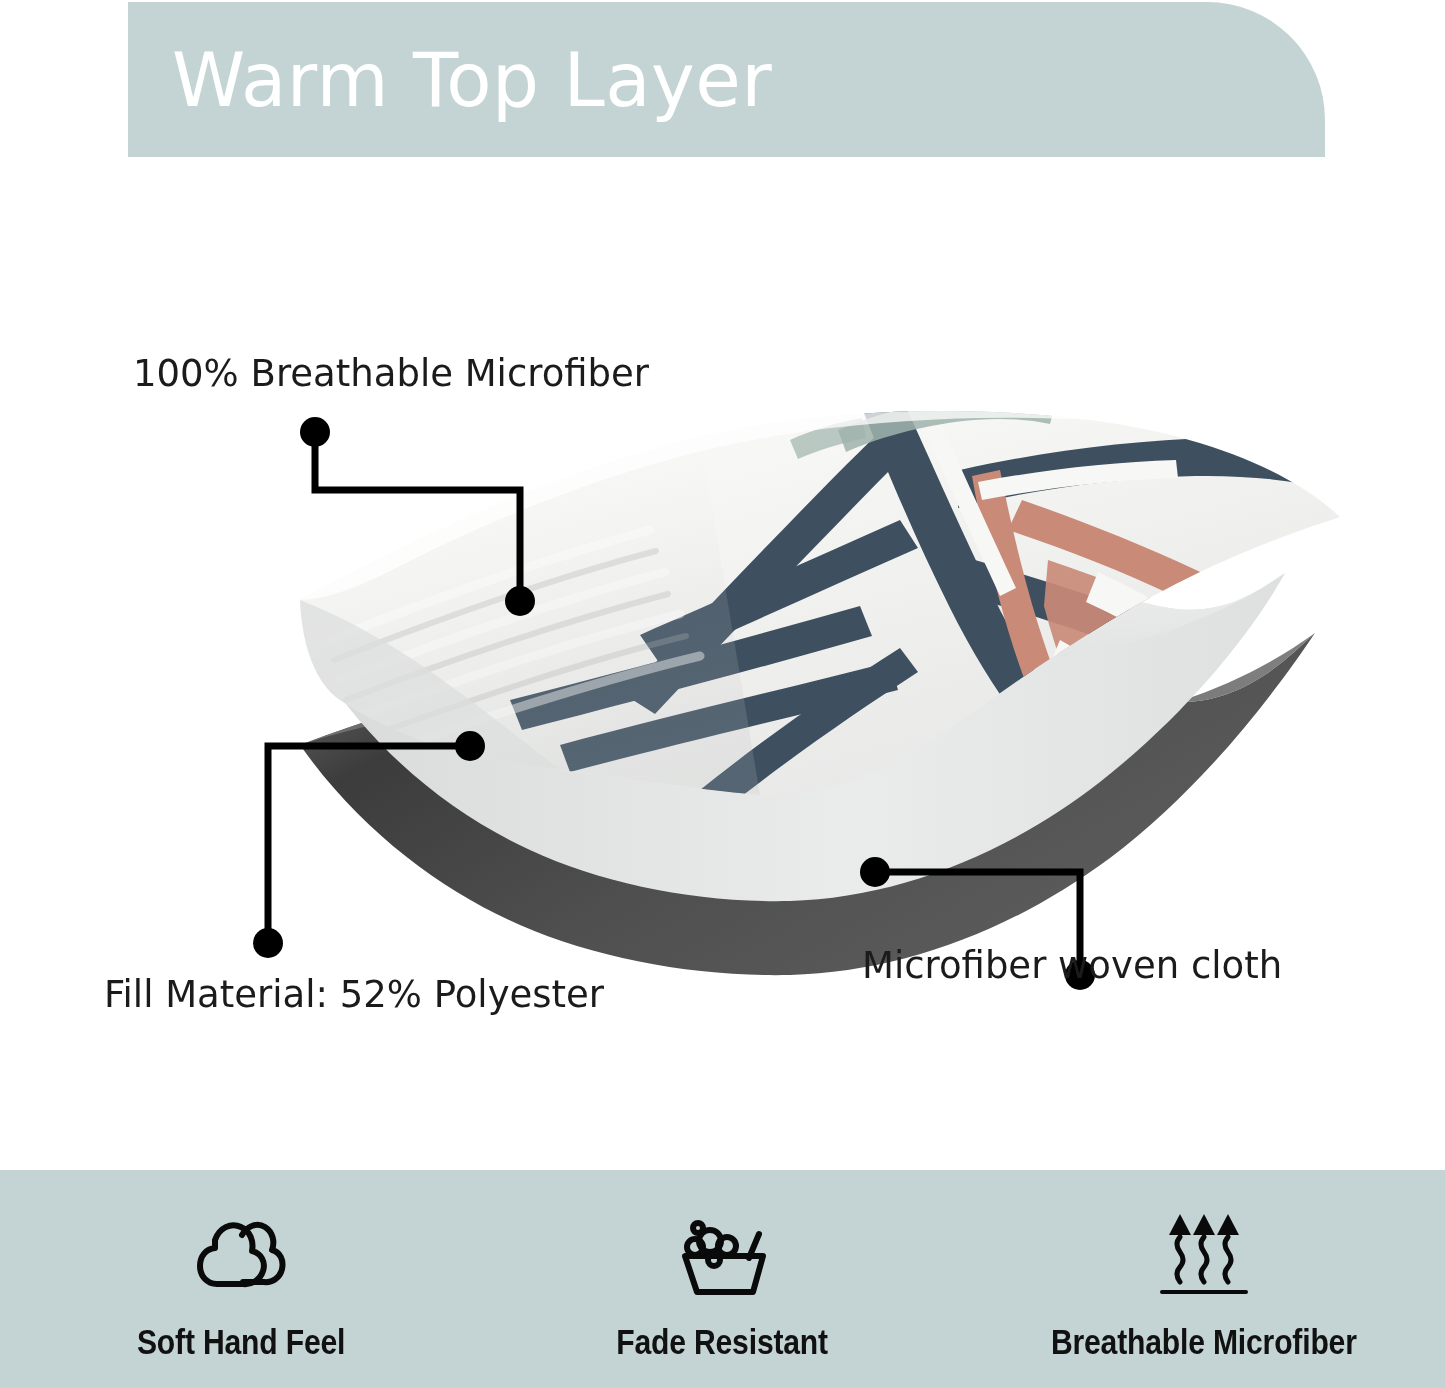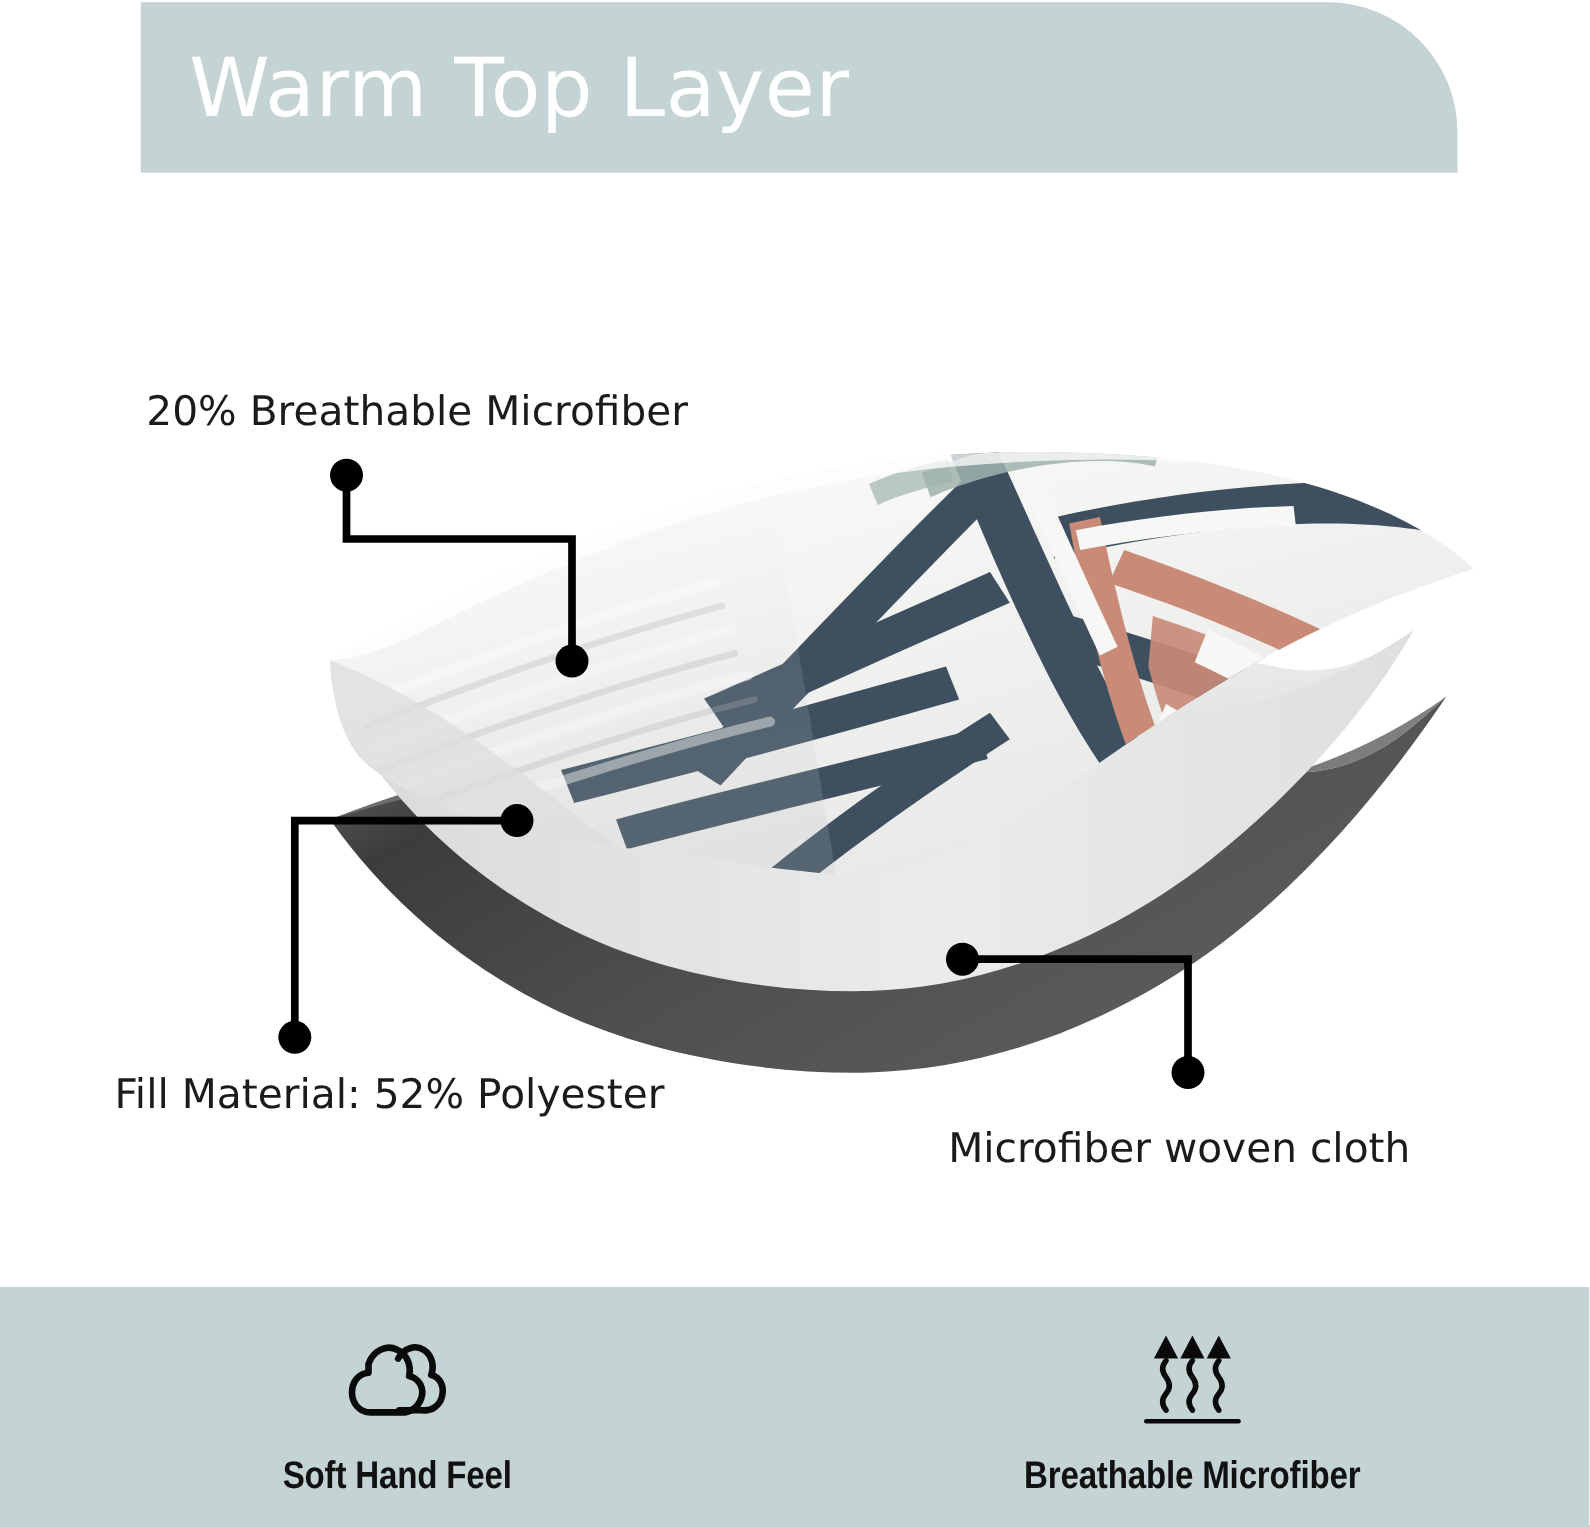--- a/index.html
+++ b/index.html
@@ -32,21 +32,21 @@
   .callout-label{
     position:absolute;
     color:#1b1b1b;
     font-size:37px;
     font-weight:400;
     white-space:nowrap;
     font-family:"DejaVu Sans","Liberation Sans",sans-serif;
   }
   #label-top{left:133px;top:352px;}
   #label-fill{left:104px;top:973px;}
-  #label-bottom{left:862px;top:1022px;text-align:center;}
+  #label-bottom{left:862px;top:944px;text-align:center;}
 
   
   .leaders{position:absolute;left:0;top:0;width:1445px;height:1388px;pointer-events:none;}
 
   
   .illustration{
     position:absolute;left:0;top:0;width:1445px;height:1388px;
   }
 
   
@@ -264,21 +264,21 @@
   <g fill="#000000">
     <circle cx="315" cy="432" r="15"></circle>
     <circle cx="520" cy="601" r="15"></circle>
     <circle cx="268" cy="943" r="15"></circle>
     <circle cx="470" cy="746" r="15"></circle>
     <circle cx="1080" cy="975" r="15"></circle>
     <circle cx="875" cy="872" r="15"></circle>
   </g>
 </svg>
 
-<div class="callout-label" id="label-top">20% Breathable Microfiber</div>
+<div class="callout-label" id="label-top">100% Breathable Microfiber</div>
 
 <div class="callout-label" id="label-fill">Fill Material: 52% Polyester</div>
 
 <div class="callout-label" id="label-bottom">Microfiber woven cloth</div>
 
 <div class="feature-bar">
 
   <div class="feature">
     <div class="feature-icon">
       <svg viewBox="0 0 112 96" width="112" height="96">
@@ -288,20 +288,39 @@
           <path d="M30,32 C34,20 46,14 56,19 C65,23 69,33 67,43
                    C76,45 81,54 78,63 C75,72 67,77 58,76 L32,76
                    C22,76 15,68 15,58 C15,48 21,41 30,40 Z"></path>
         </g>
       </svg>
     </div>
     <div class="feature-label">Soft Hand Feel</div>
   </div>
 
 
+  <div class="feature">
+    <div class="feature-icon">
+      <svg viewBox="0 0 112 96" width="112" height="96">
+        <g fill="none" stroke="#0a0a0a" stroke-width="6" stroke-linecap="round" stroke-linejoin="round">
+
+          <path d="M18,48 H96 L86,84 H30 Z"></path>
+
+          <path d="M82,50 L92,26"></path>
+
+          <circle cx="28" cy="39" r="8"></circle>
+          <circle cx="43" cy="33" r="11"></circle>
+          <circle cx="60" cy="38" r="9"></circle>
+          <circle cx="31" cy="20" r="5"></circle>
+          <circle cx="47" cy="52" r="6"></circle>
+        </g>
+      </svg>
+    </div>
+    <div class="feature-label">Fade Resistant</div>
+  </div>
 
   <div class="feature">
     <div class="feature-icon">
       <svg viewBox="0 0 112 96" width="112" height="96">
         <g fill="none" stroke="#0a0a0a" stroke-width="5" stroke-linecap="round">
           <path d="M32,74 q-6,-8 0,-15 t0,-15 t0,-15"></path>
           <path d="M56,74 q-6,-8 0,-15 t0,-15 t0,-15"></path>
           <path d="M80,74 q-6,-8 0,-15 t0,-15 t0,-15"></path>
           <path d="M14,84 H98" stroke-width="4"></path>
         </g>

